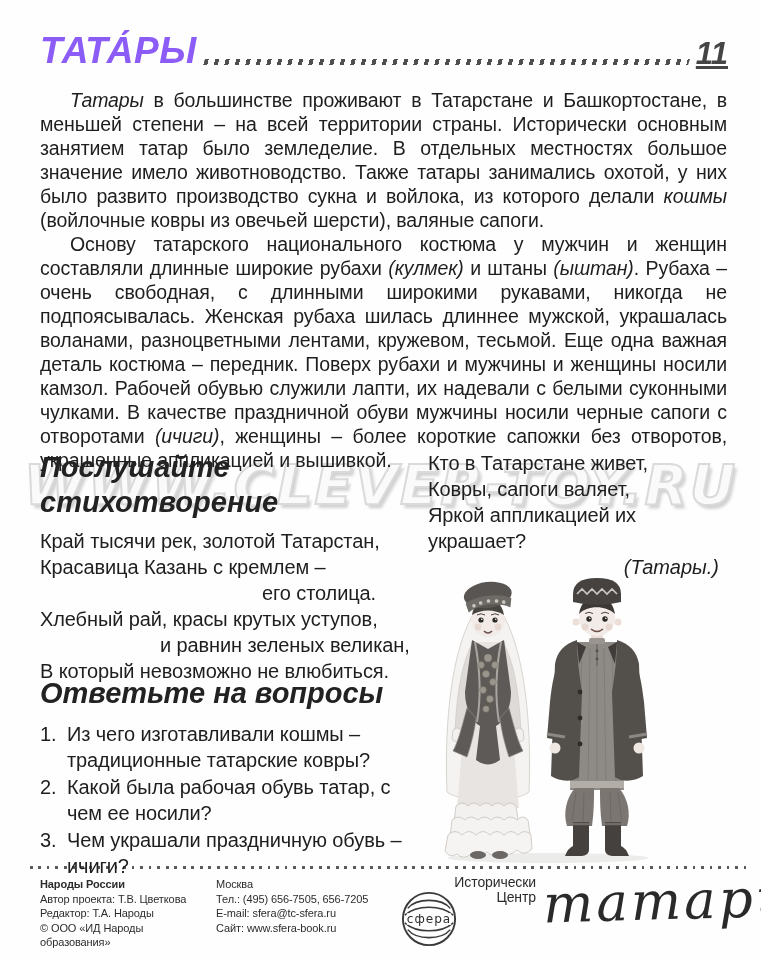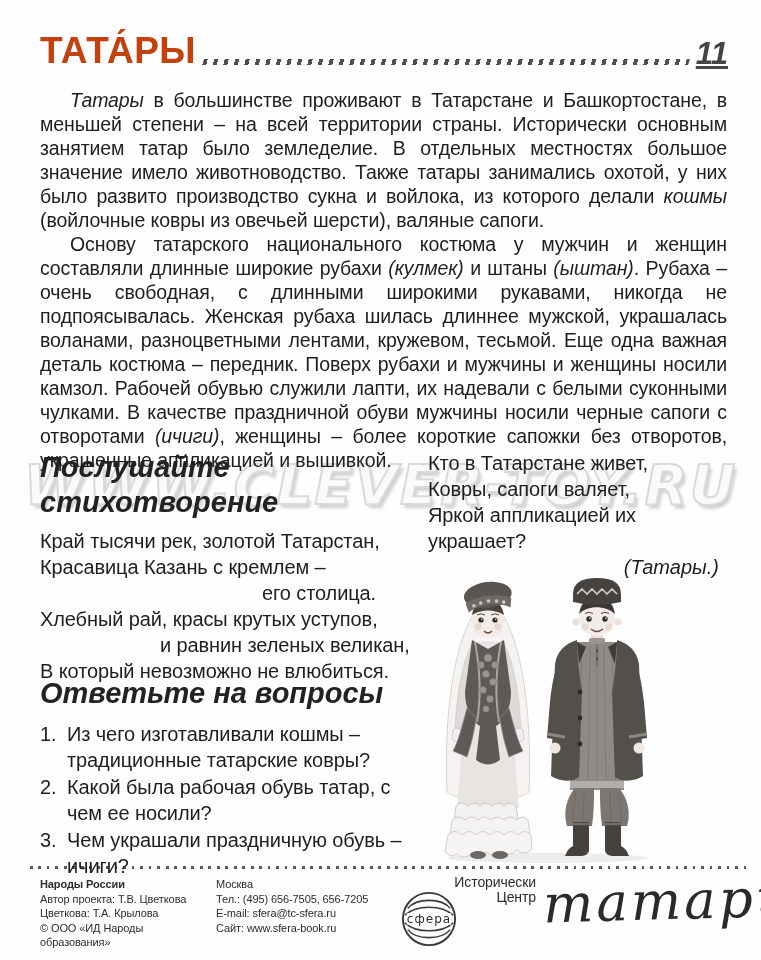--- a/index.html
+++ b/index.html
@@ -6,22 +6,22 @@
   html,body { background:#888; }
   .page {
     position:relative; width:761px; height:960px; margin:0 auto;
     background:#fefefe; overflow:hidden; color:#1e1e1e;
     font-family:"Liberation Sans", sans-serif;
   }
 
   
   .header { position:absolute; left:40px; right:33px; top:32px;
             display:flex; align-items:flex-end; z-index:2; }
-  .title { font-weight:700; font-size:37px; line-height:1;
-           letter-spacing:.5px; color:#c2410c; padding-right:5px; white-space:nowrap; }
+  .title { font-style:italic; font-weight:700; font-size:37px; line-height:1;
+           letter-spacing:.5px; color:#8b5cf6; padding-right:5px; white-space:nowrap; }
   .leader { flex:1; height:6px; margin:0 2px 4px 2px;
             background:repeating-linear-gradient(90deg,#4f4f4f 0 4px,transparent 4px 10.5px);
             transform:skewX(-18deg); }
   .pagenum { font-style:italic; font-weight:700; font-size:31px; line-height:1;
              color:#454545; padding-left:5px;text-decoration:underline; }
 
   
   .watermark { position:absolute; top:452px; left:50%; transform:translateX(-50%);
                z-index:0; white-space:nowrap; font-family:"DejaVu Sans",sans-serif;
                font-weight:700; font-size:56px; letter-spacing:2px;
@@ -262,21 +262,21 @@
         <circle cx="183" cy="57" r="3.4" fill="#e4d4cd" opacity=".8"></circle>
       <path d="M165,59 Q171,64 177,59" stroke="#6e4f49" stroke-width="1.6" fill="none"></path>
     </g>
   </svg>
 
   <div class="footer-rule"></div>
   <div class="footer">
     <div class="f-col1">
       <div class="f-series">Народы России</div>
       <div>Автор проекта: Т.В. Цветкова</div>
-      <div>Цветкова: Т.А. Крылова</div>
+      <div>Редактор: Т.А. Народы</div>
       <div>© ООО «ИД Народы образования»</div>
     </div>
     <div class="f-col2">
       <div>Москва</div>
       <div>Тел.: (495) 656-7505, 656-7205</div>
       <div>E-mail: sfera@tc-sfera.ru</div>
       <div>Сайт: www.sfera-book.ru</div>
     </div>
     <div class="f-logo">
       <div class="f-logo-names">

